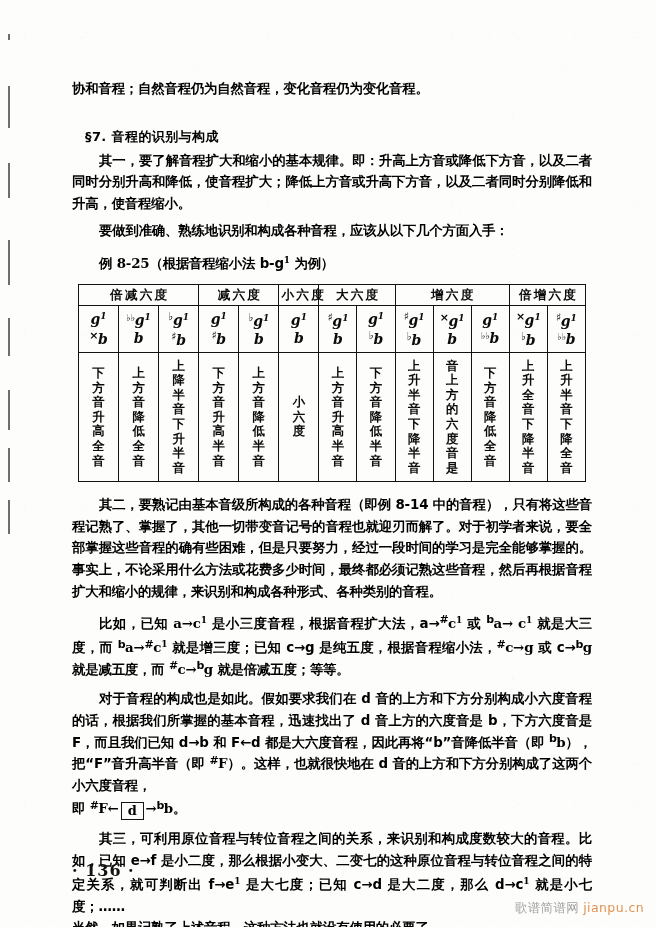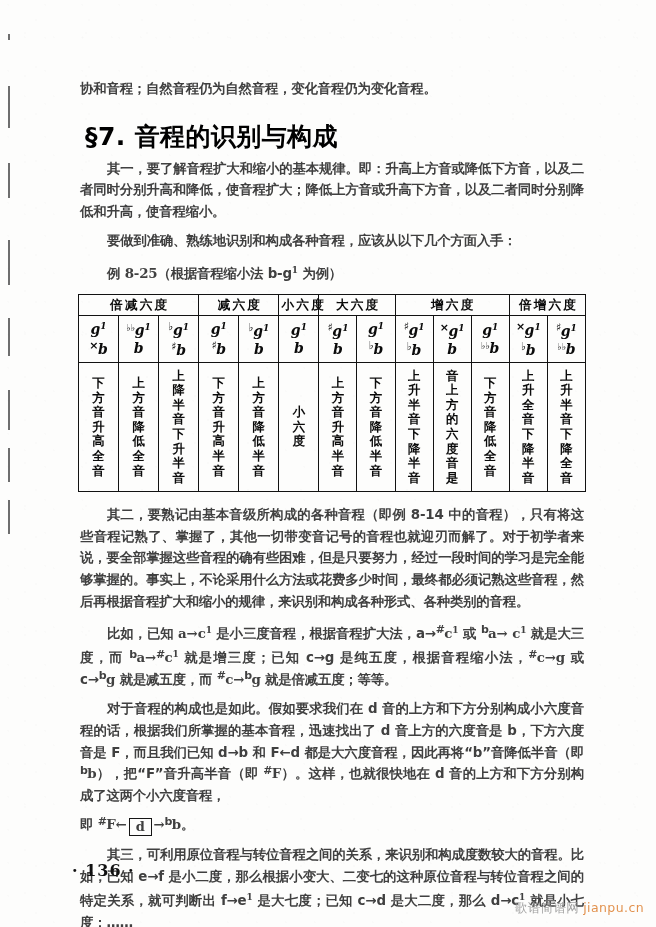--- a/index.html
+++ b/index.html
@@ -41,37 +41,37 @@
   }
 
   #content {
     position: absolute;
     left: 72px;
     top: 0;
     width: 520px;
   }
 
   p.body-text {
-    margin: 8px;
+    margin: 0;
     font-family: "DejaVu Sans", "Liberation Sans", sans-serif;
     font-size: 13.4px;
     line-height: 21.6px;
-    color: #404040;
+    color: #000000;
     text-align: justify;
     text-justify: inter-character;
     font-weight: 700;
     letter-spacing: -0.18px;
     -webkit-font-smoothing: none;
   }
   p.indent { text-indent: 27px; }
 
   h2.section-heading {
     margin: 0;
     font-family: "DejaVu Sans", "Liberation Sans", sans-serif;
-    font-size: 25px;
+    font-size: 13px;
     line-height: 26px;
     font-weight: 700;
     color: #000;
     letter-spacing: 0.4px;
     text-indent: 13px;
   }
 
   .lat { font-family: "DejaVu Serif", "Liberation Serif", serif; font-style: normal; }
 
   

